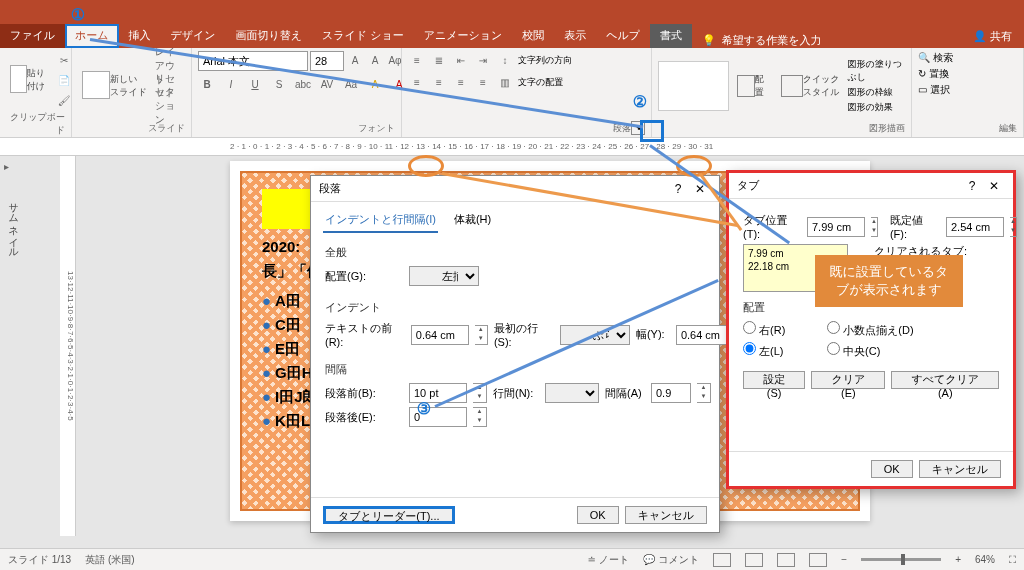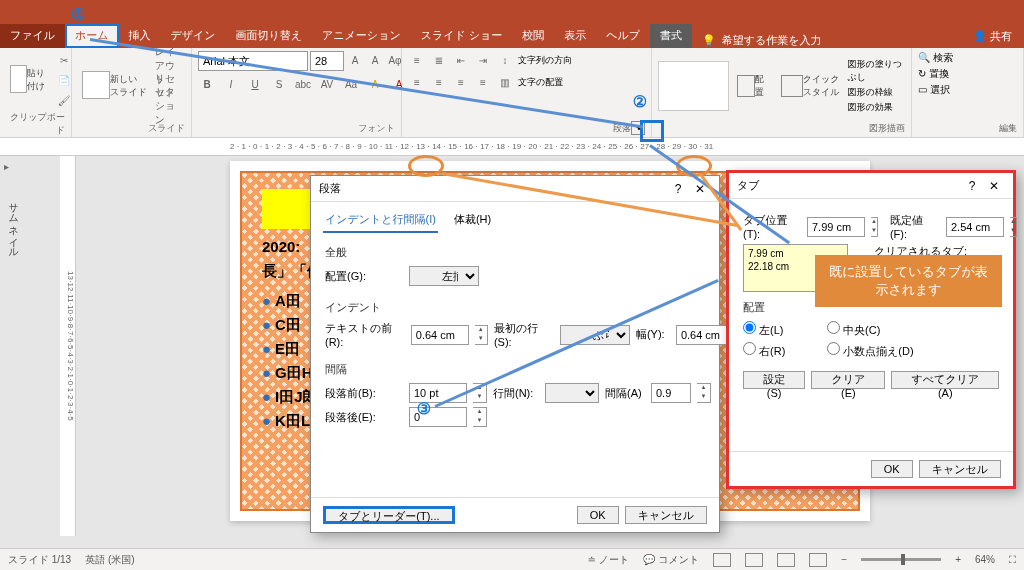--- a/index.html
+++ b/index.html
@@ -72,21 +72,21 @@
   .spinner div { flex: 1; font-size: 6px; text-align: center; line-height: 1; color: #555; }
   .btn { height: 18px; padding: 0 12px; border: 1px solid #999; background: #efefef; font-size: 11px; cursor: pointer; }
   .dlg-footer { display: flex; justify-content: flex-end; gap: 6px; padding: 8px 12px; border-top: 1px solid #ddd; margin-top: 48px; }
 
   .paragraph-dlg { left: 310px; top: 175px; width: 410px; }
   .tab-dlg { left: 726px; top: 170px; width: 290px; border: 3px solid #e53030; }
 
   .tab-listbox { width: 105px; height: 48px; border: 1px solid #999; background: #ffffcc; padding: 2px 4px; font-size: 10px; line-height: 1.3; }
 
   .callout { position: absolute; background: #e28a3b; color: #fff; font-size: 13px; padding: 8px 10px; text-align: center; }
-  .callout-1 { left: 815px; top: 255px; width: 187px; }
+  .callout-1 { left: 815px; top: 255px; width: 148px; }
 
   
   .ann { position: absolute; pointer-events: none; }
   .circle-num { width: 24px; height: 24px; border-radius: 50%; color: #1976d2; font-weight: bold; font-size: 16px; display: flex; align-items: center; justify-content: center; pointer-events: none; }
   .ann-box { border: 3px solid #1976d2; }
   .ann-circle { border: 3px solid #e98b3a; border-radius: 50%; }
   .arrow-line { position: absolute; height: 0; border-top: 3px solid; transform-origin: left center; }
   .arrow-line::after { content: ""; position: absolute; right: -2px; top: -7px; border: 6px solid transparent; }
 
   
@@ -99,22 +99,22 @@
 </head>
 <body>
 
 <div class="titlebar">
   <div class="tabs">
     <div class="tab file">ファイル</div>
     <div class="tab active">ホーム</div>
     <div class="tab">挿入</div>
     <div class="tab">デザイン</div>
     <div class="tab">画面切り替え</div>
+    <div class="tab">スライド ショー</div>
     <div class="tab">アニメーション</div>
-    <div class="tab">スライド ショー</div>
     <div class="tab">校閲</div>
     <div class="tab">表示</div>
     <div class="tab">ヘルプ</div>
     <div class="tab format">書式</div>
   </div>
   <div class="tell-me">
     <span class="bulb">💡</span>
     <span>希望する作業を入力</span>
   </div>
   <div class="share">
@@ -397,26 +397,26 @@
     <div class="row" style="align-items:flex-start">
       <div class="tab-listbox">
         <div>7.99 cm</div>
         <div>22.18 cm</div>
       </div>
       <label style="margin-left:20px">クリアされるタブ:</label>
     </div>
     <fieldset style="margin-top:6px">
         <legend>配置</legend>
       <div class="row">
+        <label><input type="radio" style=""> <span>右(R)</span></label>
+        <label><input type="radio" style=""> <span>小数点揃え(D)</span></label>
+      </div>
+      <div class="row">
         <label><input type="radio" checked="" style=""> <span>左(L)</span></label>
         <label><input type="radio" style=""> <span>中央(C)</span></label>
-      </div>
-      <div class="row">
-        <label><input type="radio" style=""> <span>右(R)</span></label>
-        <label><input type="radio" style=""> <span>小数点揃え(D)</span></label>
       </div>
     </fieldset>
     <div class="row" style="justify-content:flex-end;margin-top:8px">
       <button class="btn">設定(S)</button>
       <button class="btn">クリア(E)</button>
       <button class="btn">すべてクリア(A)</button>
     </div>
   </div>
   <div class="dlg-footer">
     <button class="btn">OK</button>

